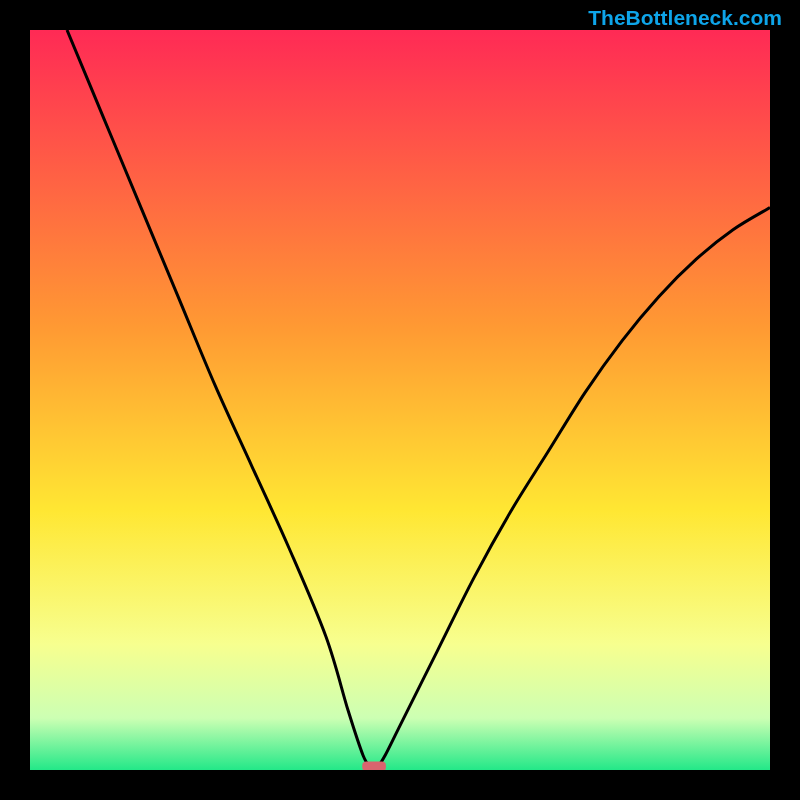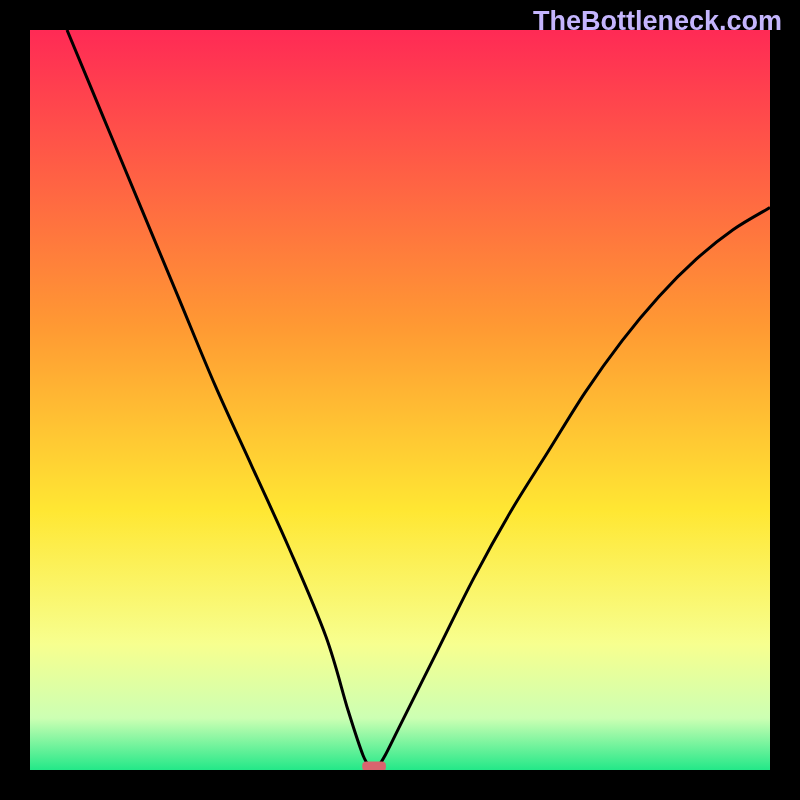--- a/index.html
+++ b/index.html
@@ -22,23 +22,23 @@
     left: 30px;
     top: 30px;
     width: 740px;
     height: 740px;
     overflow: hidden;
   }
   .attribution {
     position: absolute;
     top: 6px;
     right: 18px;
-    font-size: 27px;
+    font-size: 21px;
     font-weight: 600;
-    color: #c4b5fd;
+    color: #0ea5e9;
     user-select: none;
   }
   svg {
     display: block;
   }
 </style>
 </head>
 <body>
 
 <div class="frame">

